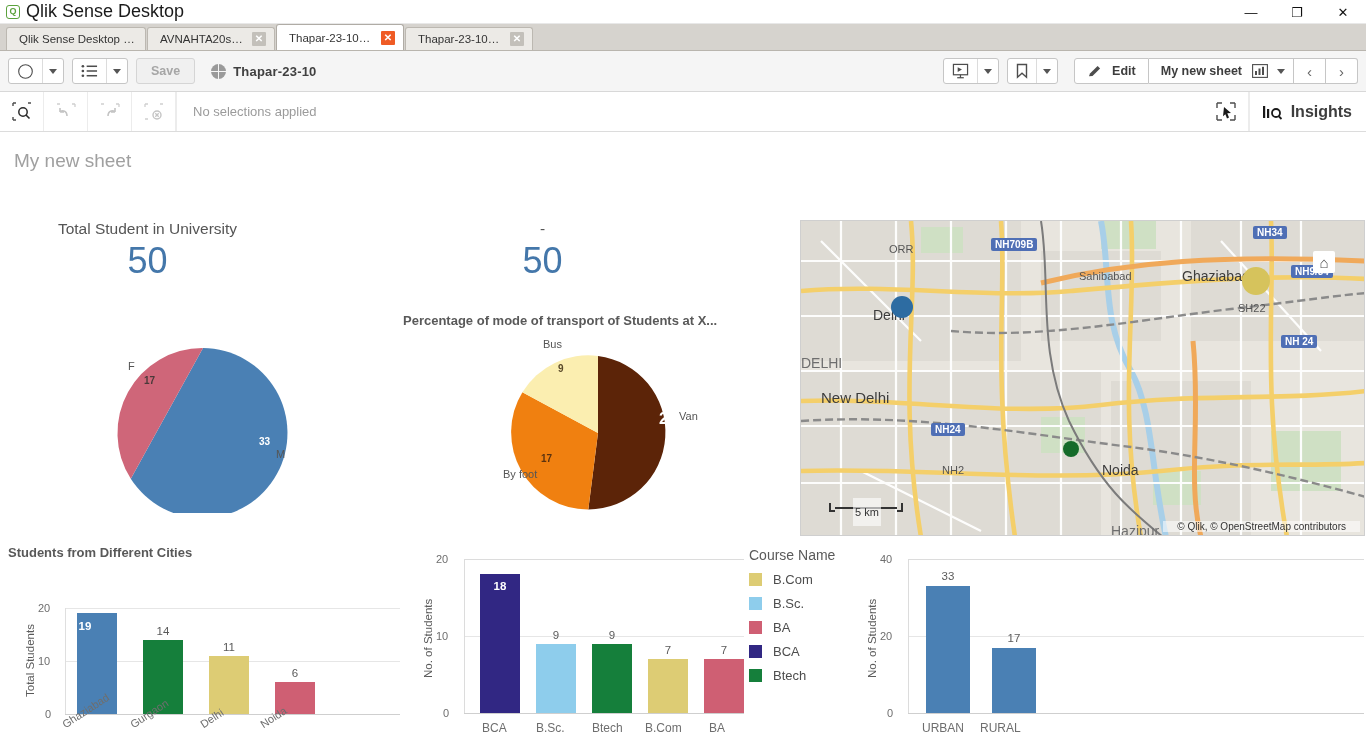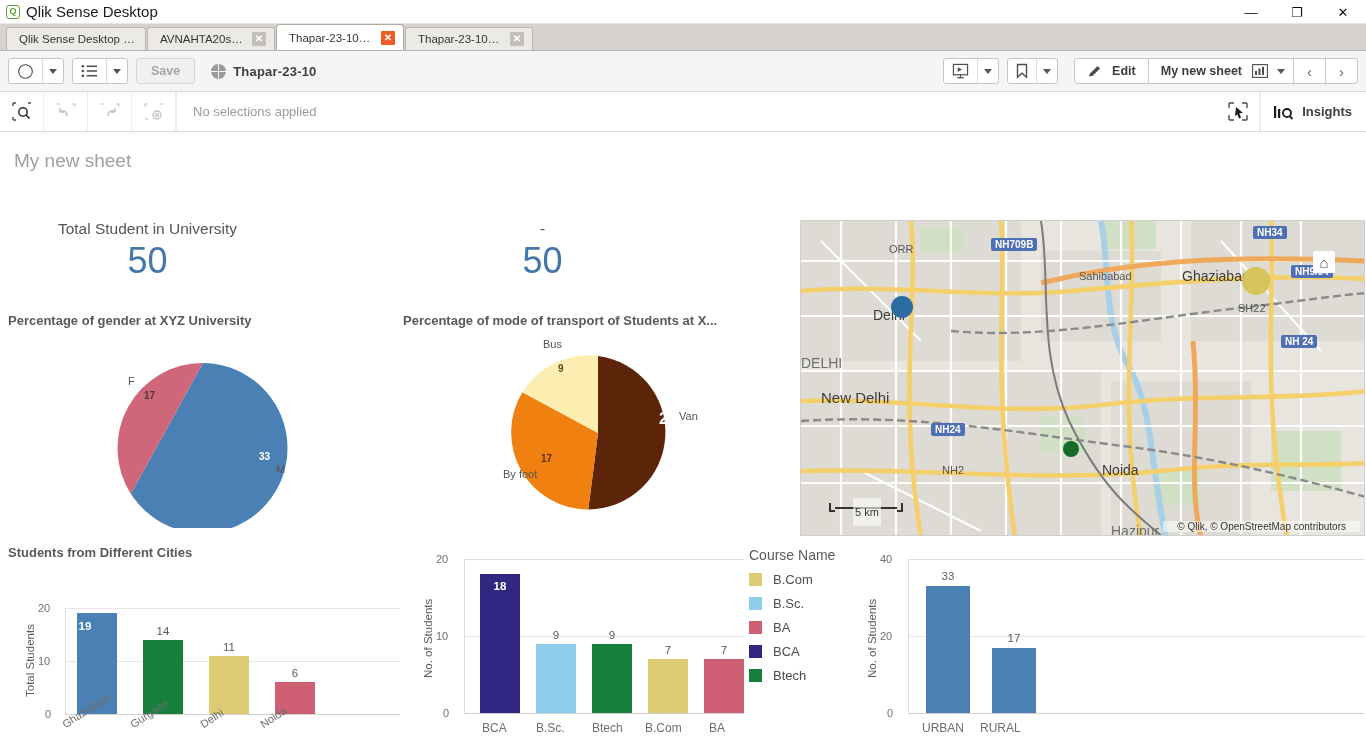--- a/index.html
+++ b/index.html
@@ -16,21 +16,21 @@
     display: flex; align-items: center;
     border-bottom: 1px solid #e8e8e8;
     position: relative;
   }
   .app-icon {
     width: 14px; height: 14px; margin-left: 6px; margin-right: 6px;
     border: 1.4px solid #5ba23c; border-radius: 3px;
     color: #5ba23c; font-size: 9px; line-height: 11px; text-align: center;
     font-weight: bold;
   }
-  .title-text { font-size: 15px; color: #1a1a1a; }
+  .title-text { font-size: 18px; color: #1a1a1a; }
   .win-controls { position: absolute; right: 0; top: 0; height: 24px; display: flex; }
   .win-btn {
     width: 46px; height: 24px; display: flex; align-items: center; justify-content: center;
     font-size: 13px; color: #111; cursor: default;
   }
 
   
   .tabstrip {
     height: 27px; background: #d6d3ce;
     display: flex; align-items: flex-end; padding-left: 6px;
@@ -108,21 +108,21 @@
     display: flex; align-items: center;
   }
   .sel-icon {
     width: 44px; height: 39px; display: flex; align-items: center; justify-content: center;
     border-right: 1px solid #ececec; cursor: pointer;
   }
   .sel-text { font-size: 13px; color: #9b9b9b; padding-left: 16px; flex: 1;
     border-left: 1px solid #ececec; line-height: 39px; }
   .insights {
     display: flex; align-items: center; gap: 7px; padding: 0 14px 0 12px;
-    height: 39px; font-size: 13px; font-weight: bold; color: #3d3d3d;
+    height: 39px; font-size: 16px; font-weight: bold; color: #3d3d3d;
     border-left: 1px solid #ececec; cursor: pointer;
   }
 
   
   .sheet-title { font-size: 19px; color: #a0a0a0; padding: 18px 0 8px 14px; }
   .canvas { position: relative; width: 1366px; height: 560px; }
 
   .obj-title { font-size: 13px; font-weight: bold; color: #595959; }
   .kpi-label { font-size: 15.5px; color: #555; text-align: center; }
   .kpi-value { font-size: 36px; color: #4477aa; text-align: center; line-height: 46px; }
@@ -328,21 +328,20 @@
     <div class="kpi-label">Total Student in University</div>
     <div class="kpi-value">50</div>
   </div>
 
   <div style="position:absolute;left:405px;top:40px;width:275px;">
     <div class="kpi-label">-</div>
     <div class="kpi-value">50</div>
   </div>
 
   <div style="position:absolute;left:8px;top:133px;width:390px;height:230px;">
-    <div class="obj-title">Percentage of gender at XYZ University</div>
     <div style="position:relative;width:390px;height:200px;">
       <svg width="390" height="200" viewBox="0 0 390 200" aria-hidden="true">
 
         <path d="M195,35 A85,85 0 1 1 122.8,165.7 Z" fill="#4a80b4"></path>
 
         <path d="M122.8,165.7 A85,85 0 0 1 195,35 Z" fill="#cf6679"></path>
       </svg>
       <div class="tick-lbl" style="left:120px;top:47px;color:#555;">F</div>
       <div class="tick-lbl" style="left:136px;top:62px;color:#4a3a3a;font-size:10px;font-weight:bold;">17</div>
       <div class="tick-lbl" style="left:251px;top:123px;color:#ffffff;font-size:10px;font-weight:bold;">33</div>

